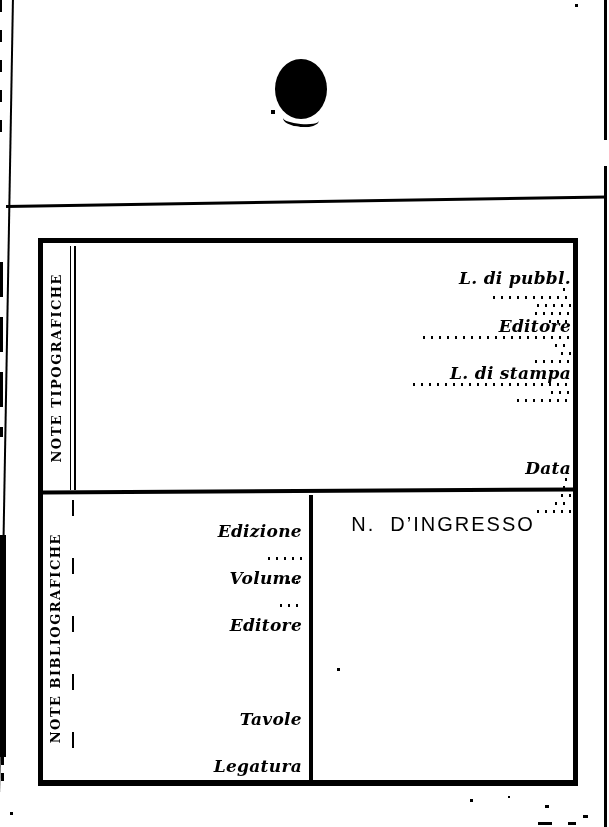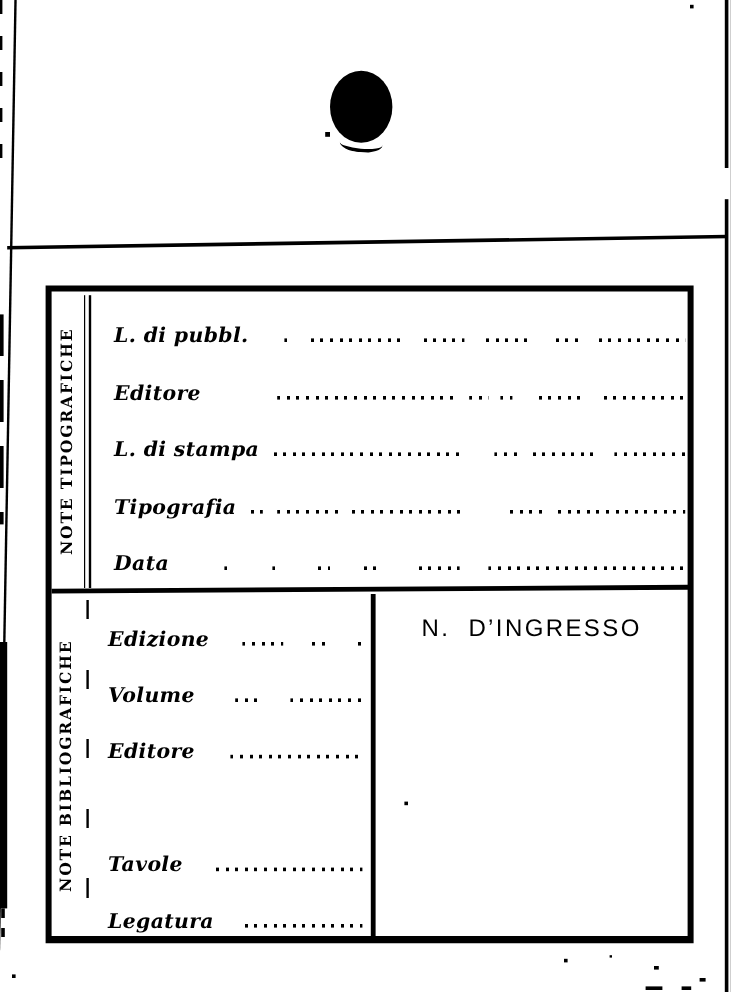--- a/index.html
+++ b/index.html
@@ -42,21 +42,21 @@
 
   
   .vwrap { position:absolute; display:flex; align-items:center; justify-content:center; }
   .vwrap.vt { left:43px; top:246px; width:27px; height:243px; }
   .vwrap.vb { left:41px; top:497px; width:28px; height:283px; }
   .vlabel { writing-mode:vertical-rl; transform:rotate(180deg);
           font-family:"DejaVu Serif", serif; font-weight:700; font-size:13px;
           letter-spacing:1.5px; white-space:nowrap; }
 
   
-  .row { position:absolute; display:flex; align-items:flex-end; height:22px; }
+  .row { position:absolute; display:flex; align-items:flex-end; height:22px;flex-direction:column; }
   .row.t { left:95px; width:476px; }
   .row.b { left:90px; width:212px;gap:16px; }
   .flabel { font-style:italic; font-weight:700; font-size:17px; line-height:20px;
           letter-spacing:0.3px; white-space:nowrap; font-family:"DejaVu Serif", serif; }
   .dots { display:inline-block; height:3px; margin-bottom:5px; flex-shrink:0;
           background-image:repeating-linear-gradient(90deg,#000 0 2.5px,transparent 2.5px 8px); }
   .dots.grow { flex:1; }
 
   
   .ingresso-header { position:absolute; left:312px; width:262px; top:513px;
@@ -114,28 +114,20 @@
     <i class="dots" style="margin-left:22px;width:36px"></i>
     <i class="dots grow" style="margin-left:18px"></i>
   </div>
   <div class="row t" style="top:363px">
     <span class="flabel">L. di stampa</span>
     <i class="dots" style="margin-left:12px;width:158px"></i>
     <i class="dots" style="margin-left:26px;width:20px"></i>
     <i class="dots" style="margin-left:12px;width:54px"></i>
     <i class="dots grow" style="margin-left:14px"></i>
   </div>
-  <div class="row t" style="top:411px">
-    <span class="flabel">Tipografia</span>
-    <i class="dots" style="margin-left:12px;width:10px"></i>
-    <i class="dots" style="margin-left:12px;width:52px"></i>
-    <i class="dots" style="margin-left:10px;width:92px"></i>
-    <i class="dots" style="margin-left:40px;width:30px"></i>
-    <i class="dots grow" style="margin-left:10px"></i>
-  </div>
   <div class="row t" style="top:458px">
     <span class="flabel">Data</span>
     <i class="dots" style="margin-left:46px;width:6px"></i>
     <i class="dots" style="margin-left:34px;width:8px"></i>
     <i class="dots" style="margin-left:30px;width:10px"></i>
     <i class="dots" style="margin-left:28px;width:16px"></i>
     <i class="dots" style="margin-left:30px;width:34px"></i>
     <i class="dots grow" style="margin-left:24px"></i>
   </div>
 

